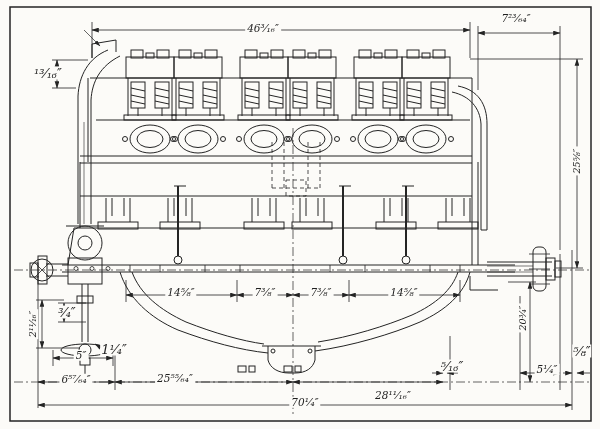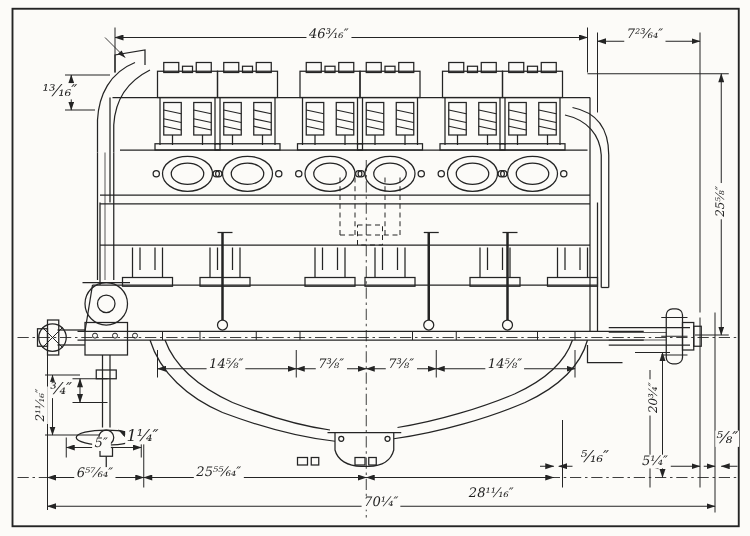--- a/index.html
+++ b/index.html
@@ -243,36 +243,36 @@
       <line x1="520" y1="373" x2="560" y2="373" marker-start="url(#aS)" marker-end="url(#aE)"></line>
       <line x1="563" y1="373" x2="572" y2="373" marker-end="url(#aE)"></line>
       <line x1="590" y1="373" x2="577" y2="373" marker-end="url(#aE)"></line>
 
       <line x1="38" y1="405" x2="572" y2="405" marker-start="url(#aS)" marker-end="url(#aE)"></line>
     </g>
   </g>
 </svg>
 
 <span class="dim" style="left:263px;top:28px">46³⁄₁₆″</span>
-<span class="dim" style="left:516px;top:28px">7²³⁄₆₄″</span>
+<span class="dim" style="left:516px;top:18px">7²³⁄₆₄″</span>
 <span class="dim sm" style="left:48px;top:73px">¹³⁄₁₆″</span>
 <span class="dim rot md" style="left:577px;top:161px">25⁵⁄₈″</span>
 <span class="dim rot md" style="left:523px;top:318px">20³⁄₄″</span>
 
 <span class="dim" style="left:181px;top:292px">14⁵⁄₈″</span>
 <span class="dim" style="left:265px;top:292px">7³⁄₈″</span>
 <span class="dim" style="left:321px;top:292px">7³⁄₈″</span>
 <span class="dim" style="left:404px;top:292px">14⁵⁄₈″</span>
 
-<span class="dim sm" style="left:49px;top:312px">³⁄₄″</span>
+<span class="dim sm" style="left:67px;top:312px">³⁄₄″</span>
 <span class="dim rot md" style="left:33px;top:324px">2¹¹⁄₁₆″</span>
 <span class="dim" style="left:81px;top:355px">5″</span>
 <span class="dim sm" style="left:114px;top:349px">1¹⁄₄″</span>
 
 <span class="dim" style="left:76px;top:379px">6⁵⁷⁄₆₄″</span>
 <span class="dim" style="left:175px;top:378px">25⁵⁵⁄₆₄″</span>
 <span class="dim" style="left:393px;top:395px">28¹¹⁄₁₆″</span>
-<span class="dim sm" style="left:476px;top:366px">⁵⁄₁₆″</span>
-<span class="dim" style="left:524px;top:369px">5¹⁄₄″</span>
+<span class="dim sm" style="left:452px;top:366px">⁵⁄₁₆″</span>
+<span class="dim" style="left:547px;top:369px">5¹⁄₄″</span>
 <span class="dim sm" style="left:582px;top:351px">⁵⁄₈″</span>
 <span class="dim" style="left:305px;top:402px">70¹⁄₄″</span>
 
 </div>
 
 </body></html>

